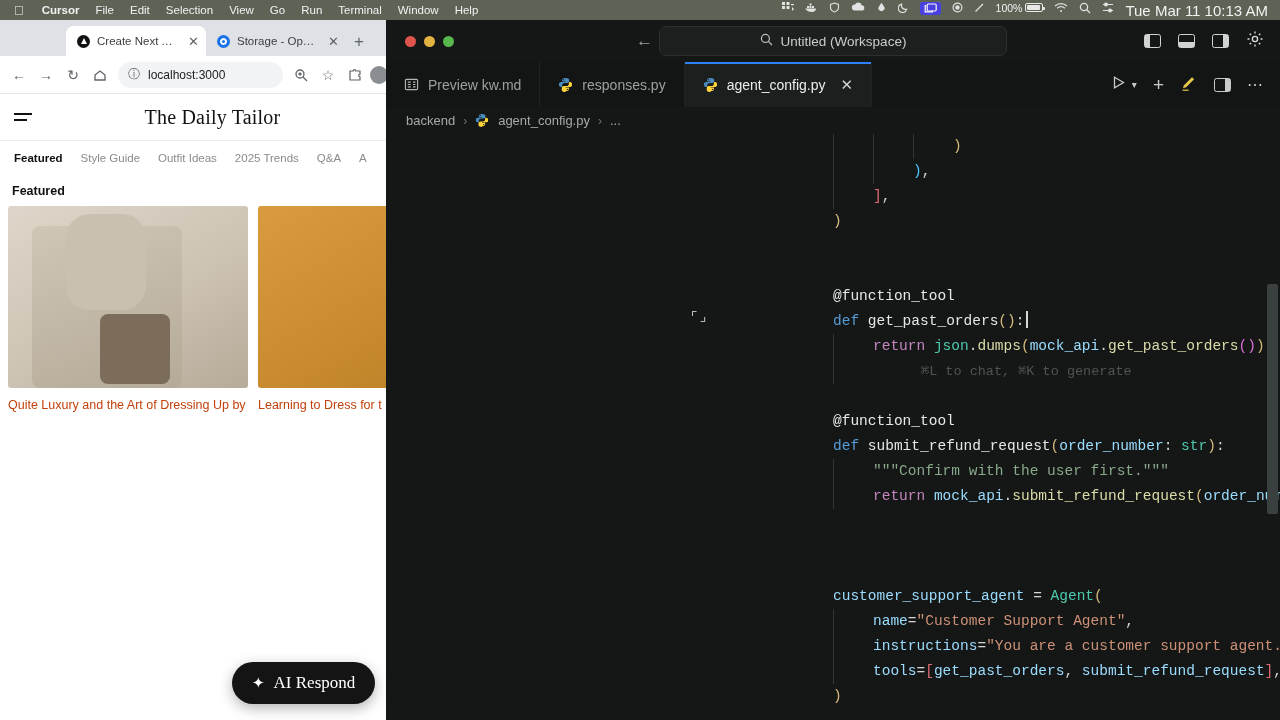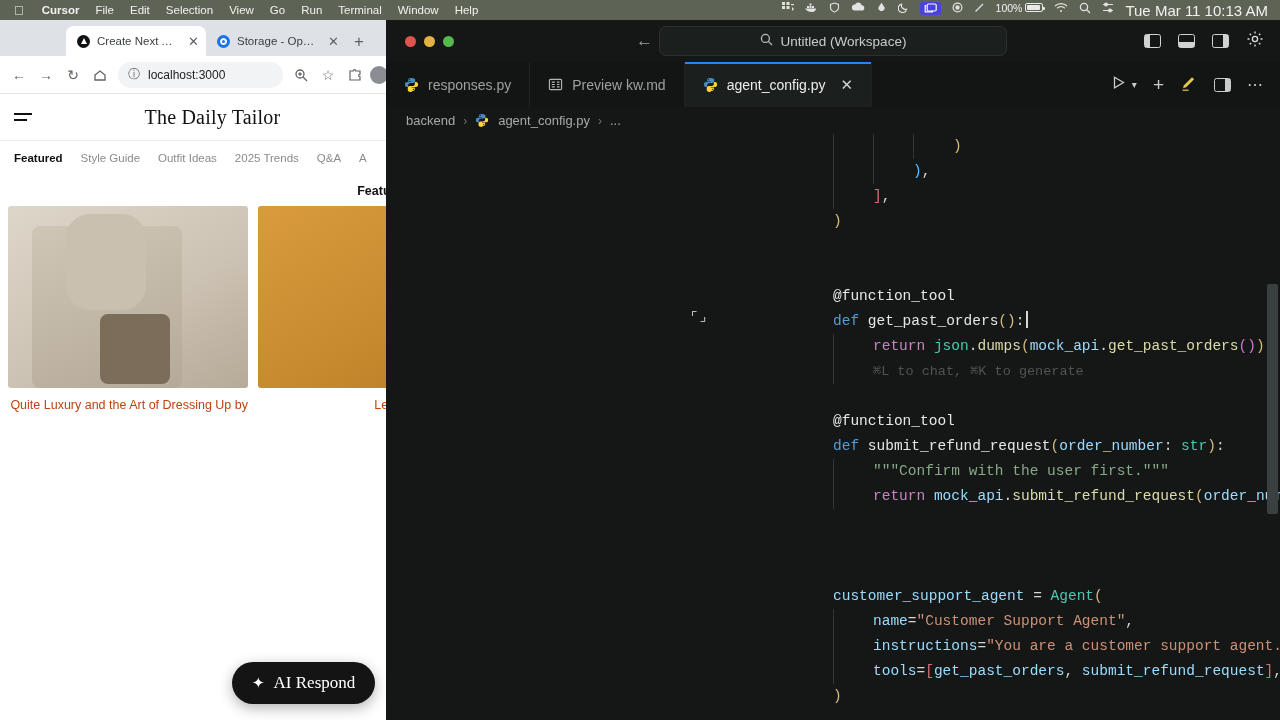--- a/index.html
+++ b/index.html
@@ -36,21 +36,21 @@
   .batt-body::after {
     content:""; position:absolute; right:-3px; top:2.5px; width:2px; height:3px;
     background:#e8e8e8; border-radius:0 1px 1px 0;
   }
   .batt-fill { position:absolute; left:1px; top:1px; bottom:1px; width:13px; background:#e8e8e8; border-radius:1px;}
   .clock { font-size: 15px; white-space: nowrap; }
 
   
   .browser {
     position: absolute; left: 0; top: 20px; width: 422px; height: 700px;
-    background: #ffffff; overflow: hidden; text-align: right;
+    background: #ffffff; overflow: hidden;
   }
   .chrome-tabstrip {
     height: 36px; background: #dee1e6; display: flex; align-items: flex-end;
     padding-left: 4px; position: relative;
   }
   .win-ctrl-ghost { width: 62px; height: 30px; }
   .ctab {
     height: 30px; display: flex; align-items: center; gap: 7px;
     padding: 0 7px 0 11px; font-size: 11.5px; color: #3c4043;
     border-radius: 8px 8px 0 0; max-width: 140px; white-space: nowrap;
@@ -473,36 +473,36 @@
           <svg width="18" height="18" viewBox="0 0 18 18" fill="none" stroke="#d9dddc" stroke-width="1.35">
               <circle cx="9" cy="9" r="2.6"></circle>
               <path d="M9 1.5v2M9 14.5v2M1.5 9h2M14.5 9h2M3.7 3.7l1.4 1.4M12.9 12.9l1.4 1.4M14.3 3.7l-1.4 1.4M5.1 12.9l-1.4 1.4"></path>
             </svg>
         </span>
       </div>
     </div>
 
     <div class="tabsrow">
       <div class="etab">
+        <span class="mdicon">
+          <svg viewBox="0 0 16 16" width="15" height="15" fill="none" stroke="#b2b7b6" stroke-width="1.2">
+              <rect x="1.5" y="2.5" width="13" height="11" rx="1.2"></rect>
+              <path d="M4 5.5h3.2M4 8h3.2M4 10.5h3.2M9.6 5.5h2.6M9.6 8h2.6M9.6 10.5h2.6"></path>
+            </svg>
+        </span>
+        <span>Preview kw.md</span>
+      </div>
+      <div class="etab">
         <span class="pyicon">
           <svg viewBox="0 0 16 16" width="15" height="15">
               <path d="M7.8 1c-1.9 0-3.4.5-3.4 2.2v1.6h3.5v.5H3.2C1.6 5.3 1 6.4 1 8s.6 2.7 2.2 2.7h1.2V8.9c0-1.5 1.2-2.6 2.7-2.6h2.6c1.3 0 2.3-1 2.3-2.3V3.2C12 1.9 10.6 1 7.8 1zM6 2.1c.4 0 .7.3.7.7s-.3.7-.7.7-.7-.3-.7-.7.3-.7.7-.7z" fill="#4b8bbe"></path>
               <path d="M8.2 15c1.9 0 3.4-.5 3.4-2.2v-1.6H8.1v-.5h4.7c1.6 0 2.2-1.1 2.2-2.7S14.4 5.3 12.8 5.3h-1.2v1.8c0 1.5-1.2 2.6-2.7 2.6H6.3c-1.3 0-2.3 1-2.3 2.3v1.8c0 1.3 1.4 2.2 4.2 2.2zm1.8-1.1c-.4 0-.7-.3-.7-.7s.3-.7.7-.7.7.3.7.7-.3.7-.7.7z" fill="#ffd43b"></path>
             </svg>
         </span>
         <span>responses.py</span>
-      </div>
-      <div class="etab">
-        <span class="mdicon">
-          <svg viewBox="0 0 16 16" width="15" height="15" fill="none" stroke="#b2b7b6" stroke-width="1.2">
-              <rect x="1.5" y="2.5" width="13" height="11" rx="1.2"></rect>
-              <path d="M4 5.5h3.2M4 8h3.2M4 10.5h3.2M9.6 5.5h2.6M9.6 8h2.6M9.6 10.5h2.6"></path>
-            </svg>
-        </span>
-        <span>Preview kw.md</span>
       </div>
       <div class="etab active">
         <span class="pyicon">
           <svg viewBox="0 0 16 16" width="15" height="15">
               <path d="M7.8 1c-1.9 0-3.4.5-3.4 2.2v1.6h3.5v.5H3.2C1.6 5.3 1 6.4 1 8s.6 2.7 2.2 2.7h1.2V8.9c0-1.5 1.2-2.6 2.7-2.6h2.6c1.3 0 2.3-1 2.3-2.3V3.2C12 1.9 10.6 1 7.8 1zM6 2.1c.4 0 .7.3.7.7s-.3.7-.7.7-.7-.3-.7-.7.3-.7.7-.7z" fill="#4b8bbe"></path>
               <path d="M8.2 15c1.9 0 3.4-.5 3.4-2.2v-1.6H8.1v-.5h4.7c1.6 0 2.2-1.1 2.2-2.7S14.4 5.3 12.8 5.3h-1.2v1.8c0 1.5-1.2 2.6-2.7 2.6H6.3c-1.3 0-2.3 1-2.3 2.3v1.8c0 1.3 1.4 2.2 4.2 2.2zm1.8-1.1c-.4 0-.7-.3-.7-.7s.3-.7.7-.7.7.3.7.7-.3.7-.7.7z" fill="#ffd43b"></path>
             </svg>
         </span>
         <span>agent_config.py</span>
         <span class="x">✕</span>
@@ -545,21 +545,21 @@
       <div class="code" id="code-lines">
           <div class="ln"><span class="indent-guide" style="left: 447px;"></span><span class="indent-guide" style="left: 487px;"></span><span class="indent-guide" style="left: 527px;"></span><span style="padding-left: 120px;"><span class="b-y">)</span></span></div>
           <div class="ln"><span class="indent-guide" style="left: 447px;"></span><span class="indent-guide" style="left: 487px;"></span><span style="padding-left: 80px;"><span class="b-b">)</span><span class="t-plain">,</span></span></div>
           <div class="ln"><span class="indent-guide" style="left: 447px;"></span><span style="padding-left: 40px;"><span class="b-r">]</span><span class="t-plain">,</span></span></div>
           <div class="ln"><span style="padding-left: 0px;"><span class="b-y">)</span></span></div>
           <div class="ln"><span style="padding-left: 0px;"></span></div>
           <div class="ln"><span style="padding-left: 0px;"></span></div>
           <div class="ln"><span style="padding-left: 0px;"><span class="t-dec">@function_tool</span></span></div>
           <div class="ln"><span style="padding-left: 0px;"><span class="t-def">def</span> <span class="t-fn">get_past_orders</span><span class="b-y">()</span><span class="t-plain">:</span></span><span class="cursor-caret"></span></div>
           <div class="ln"><span class="indent-guide" style="left: 447px;"></span><span style="padding-left: 40px;"><span class="t-kw">return</span> <span class="t-mod">json</span><span class="t-plain">.</span><span class="t-meth">dumps</span><span class="b-y">(</span><span class="t-var">mock_api</span><span class="t-plain">.</span><span class="t-meth">get_past_orders</span><span class="b-p">()</span><span class="b-y">)</span></span></div>
-          <div class="ln"><span class="indent-guide" style="left: 447px;"></span><span style="padding-left: 40px;"><span class="ghosthint">⌘L to chat, ⌘K to generate</span></span></div>
+          <div class="ln"><span class="indent-guide" style="left: 447px;"></span><span style="padding-left: 40px; margin-left: 48px;"><span class="ghosthint">⌘L to chat, ⌘K to generate</span></span></div>
           <div class="ln"><span style="padding-left: 0px;"></span></div>
           <div class="ln"><span style="padding-left: 0px;"><span class="t-dec">@function_tool</span></span></div>
           <div class="ln"><span style="padding-left: 0px;"><span class="t-def">def</span> <span class="t-fn">submit_refund_request</span><span class="b-y">(</span><span class="t-param">order_number</span><span class="t-plain">: </span><span class="t-cls">str</span><span class="b-y">)</span><span class="t-plain">:</span></span></div>
           <div class="ln"><span class="indent-guide" style="left: 447px;"></span><span style="padding-left: 40px;"><span class="t-doc">"""Confirm with the user first."""</span></span></div>
           <div class="ln"><span class="indent-guide" style="left: 447px;"></span><span style="padding-left: 40px;"><span class="t-kw">return</span> <span class="t-var">mock_api</span><span class="t-plain">.</span><span class="t-meth">submit_refund_request</span><span class="b-y">(</span><span class="t-param">order_number</span></span></div>
           <div class="ln"><span style="padding-left: 0px;"></span></div>
           <div class="ln"><span style="padding-left: 0px;"></span></div>
           <div class="ln"><span style="padding-left: 0px;"></span></div>
           <div class="ln"><span style="padding-left: 0px;"><span class="t-var">customer_support_agent</span> <span class="t-plain">=</span> <span class="t-cls">Agent</span><span class="b-y">(</span></span></div>
           <div class="ln"><span class="indent-guide" style="left: 447px;"></span><span style="padding-left: 40px;"><span class="t-param">name</span><span class="t-plain">=</span><span class="t-str">"Customer Support Agent"</span><span class="t-plain">,</span></span></div>

